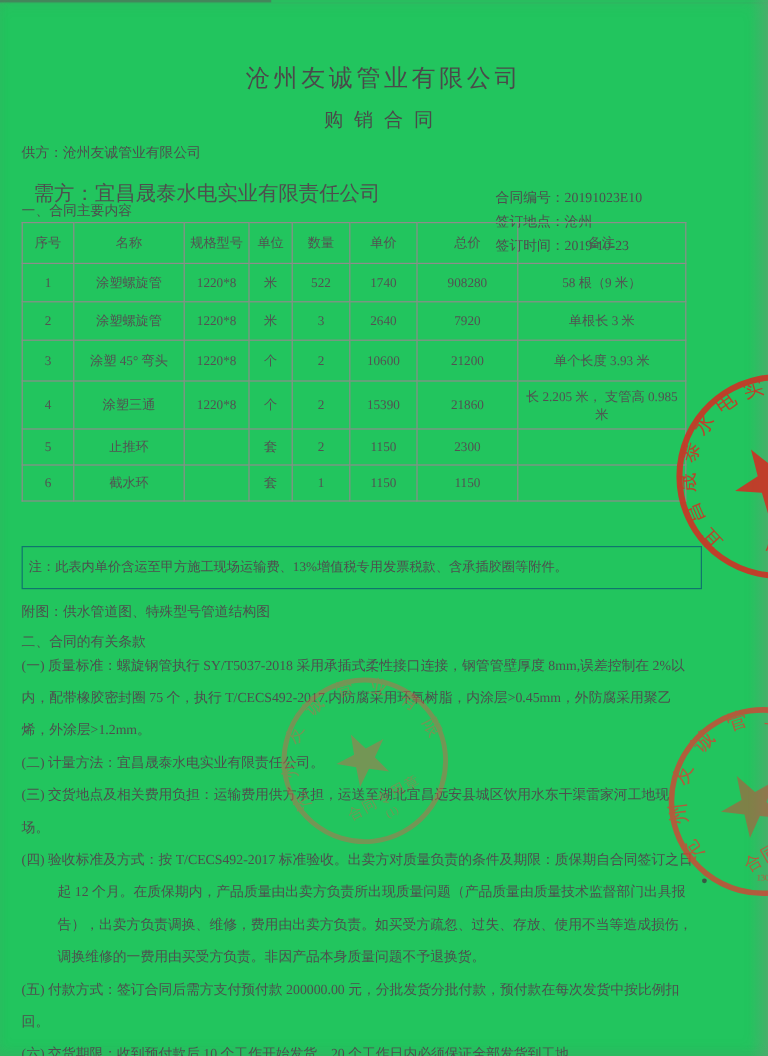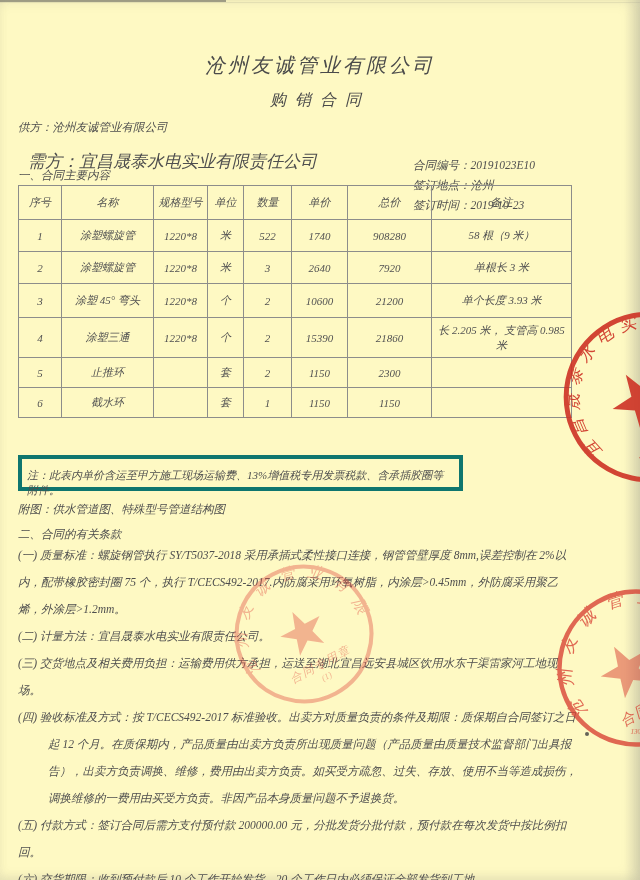--- a/index.html
+++ b/index.html
@@ -1,25 +1,24 @@
 <!DOCTYPE html>
 <html><head>
 <meta charset="utf-8">
 <style>
   html,body{margin:0;padding:0;background:#e8e8e6;}
   .page{
     position:relative;
     width:640px;height:880px;
     margin:0 auto;
-    background:#fef9c3;
+    background:#22c55e;
     overflow:hidden;
     font-family:"Liberation Serif","DejaVu Serif",serif;
     color:#4e4e4e;
     box-shadow:inset -6px 0 14px rgba(120,120,115,.18), inset 0 -3px 8px rgba(120,120,115,.08);
-    font-style:italic;
   }
   .scan-top-line{position:absolute;top:0;left:0;width:226px;height:2px;background:#5a5a58;opacity:.55;}
   .scan-top-line2{position:absolute;top:2px;left:0;width:640px;height:1px;background:#777;opacity:.12;}
   .scan-right-shade{position:absolute;top:0;right:0;width:16px;height:880px;
     background:linear-gradient(to right, rgba(150,150,145,0), rgba(150,150,145,.22));}
 
   .title-company{position:absolute;top:52px;left:0;width:640px;text-align:center;
     font-size:20px;letter-spacing:3px;color:#4a4a4a;font-weight:500;}
   .title-doc{position:absolute;top:90px;left:0;width:640px;text-align:center;
     font-size:16px;letter-spacing:9px;color:#4a4a4a;font-weight:500;}
@@ -43,22 +42,22 @@
   table.items thead tr{height:34px;}
   table.items tbody tr:nth-child(1){height:32px;}
   table.items tbody tr:nth-child(2){height:32px;}
   table.items tbody tr:nth-child(3){height:34px;}
   table.items tbody tr:nth-child(4){height:40px;}
   table.items tbody tr:nth-child(5){height:30px;}
   table.items tbody tr:nth-child(6){height:30px;}
   table.items tbody tr:nth-child(7){height:34px;}
 
   .note-box{
-    position:absolute;top:455px;left:18px;width:445px;height:36px;
-    border:4px solid #0f766e;box-sizing:border-box;
+    position:absolute;top:455px;left:18px;width:567px;height:36px;
+    border:1px solid #0f766e;box-sizing:border-box;
     font-size:11px;padding:9px 5px 0 5px;color:#4e4e4e;
   }
   .attachment-line{position:absolute;top:502px;left:18px;font-size:11.5px;}
   .section2-heading{position:absolute;top:527px;left:18px;font-size:11.5px;}
 
   .clauses{position:absolute;top:542px;left:18px;width:560px;font-size:11.5px;line-height:27px;color:#4e4e4e;}
   .clauses p{margin:0;}
   .clauses p:nth-child(4){padding-left:30px;text-indent:-30px;}
 
   .stamp{position:absolute;pointer-events:none;filter:blur(.35px);}

